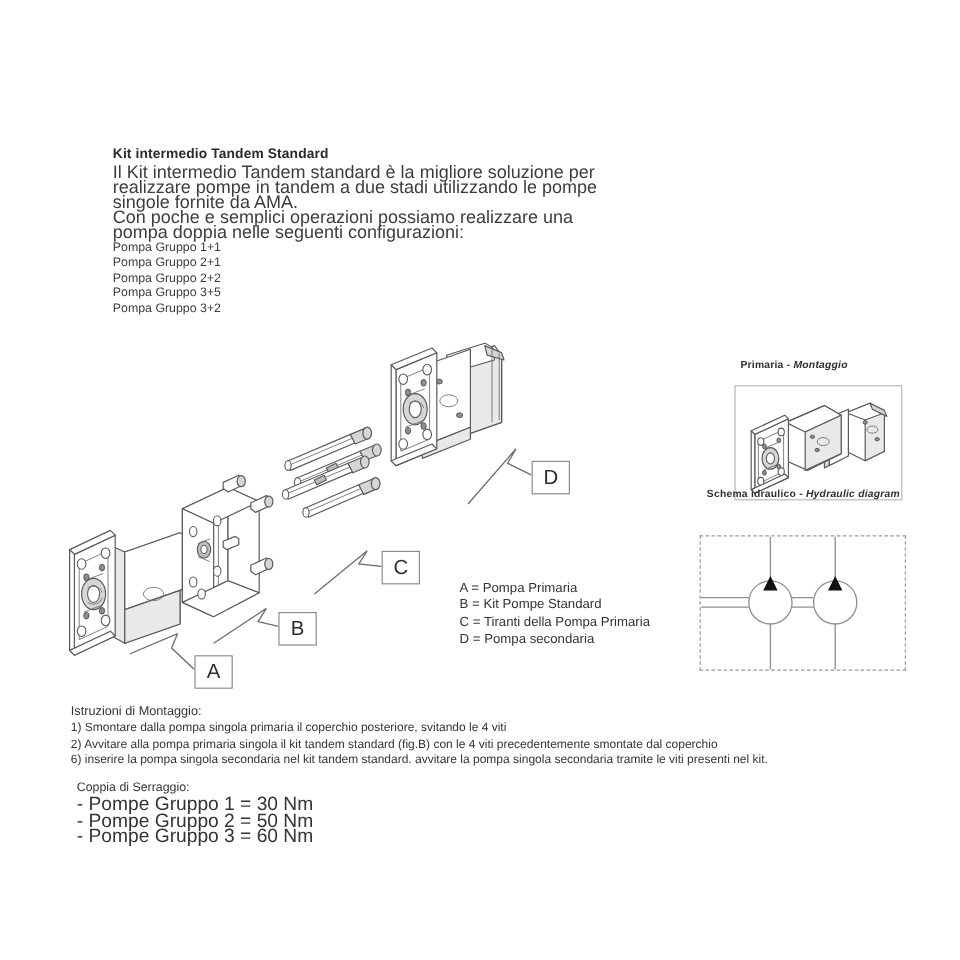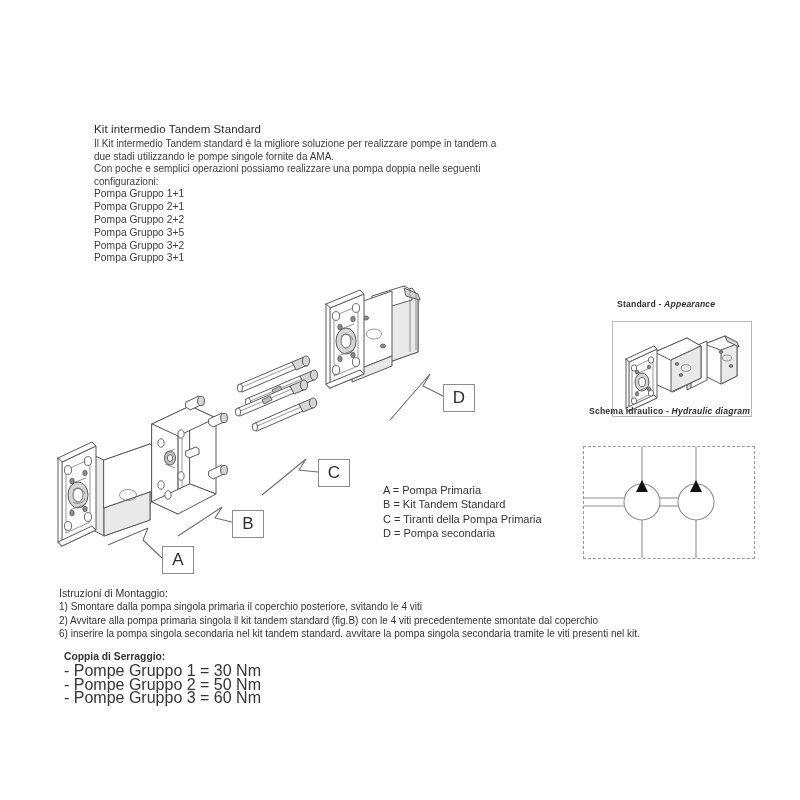--- a/index.html
+++ b/index.html
@@ -9,36 +9,36 @@
     font-family:"Liberation Sans", sans-serif;
     color:#3a3a3a;
     overflow:hidden;
     position:relative;
   }
   .page{position:absolute;inset:0;}
 
   
   #intro{position:absolute;left:94px;top:122px;width:420px;}
   #intro .title{
-    font-size:11.5px;font-weight:normal;color:#2b2b2b;
+    font-size:11.5px;font-weight:bold;color:#2b2b2b;
     letter-spacing:.1px;margin-bottom:2px;line-height:14px;
   }
-  #intro .para{font-size:10px;line-height:12.6px;color:#3d3d3d;}
+  #intro .para{font-size:15px;line-height:12.6px;color:#3d3d3d;}
   #intro .cfg{font-size:10.3px;line-height:12.8px;color:#3d3d3d;}
 
   
   #legend{position:absolute;left:383px;top:483px;}
   #legend div{font-size:11px;line-height:14.4px;color:#333;white-space:nowrap;}
 
   
   #instructions{position:absolute;left:59px;top:586px;width:660px;}
   #instructions .ih{font-size:10.6px;line-height:14px;color:#343434;}
   #instructions .il{font-size:10px;line-height:13.6px;color:#343434;}
   #torque{position:absolute;left:64px;top:650px;}
-  #torque .th{font-size:10.3px;line-height:14px;color:#343434;font-weight:bold;}
+  #torque .th{font-size:10.3px;line-height:14px;color:#343434;}
   #torque .tl{font-size:16px;line-height:13.6px;color:#343434;}
 
   
   .panel-title{
     position:absolute;font-size:8.6px;font-weight:bold;color:#2f2f2f;
     letter-spacing:.2px;white-space:nowrap;
   }
   .panel-title em{font-style:italic;}
   #appearance-title{left:617px;top:299px;}
   #hydraulic-title{left:589px;top:406px;}
@@ -82,21 +82,20 @@
 
   <div id="intro">
     <div class="title">Kit intermedio Tandem Standard</div>
     <div class="para">Il Kit intermedio Tandem standard è la migliore soluzione per realizzare pompe in tandem a due stadi utilizzando le pompe singole fornite da AMA.</div>
     <div class="para">Con poche e semplici operazioni possiamo realizzare una pompa doppia nelle seguenti configurazioni:</div>
     <div class="cfg">Pompa Gruppo 1+1</div>
     <div class="cfg">Pompa Gruppo 2+1</div>
     <div class="cfg">Pompa Gruppo 2+2</div>
     <div class="cfg">Pompa Gruppo 3+5</div>
     <div class="cfg">Pompa Gruppo 3+2</div>
-    <div class="cfg">Pompa Gruppo 3+1</div>
   </div>
 
   <svg class="layer" viewBox="0 0 800 800">
 
     <g>
 
       <path class="part-sh" d="M104 460 L150 444 L150 468 A24 24 0 0 1 150 478 L150 520 L104 536 Z"></path>
       <path class="part-sh" d="M104 460 L104 536 L82 524 L82 450 Z" fill="#f3f3f3"></path>
 
       <path class="part" d="M104 460 L150 444 A26 26 0 0 1 150 492 L104 508 Z" fill="#f7f7f7"></path>
@@ -249,27 +248,27 @@
     </g>
   </svg>
 
   <div class="callout" id="lbl-A">A</div>
   <div class="callout" id="lbl-B">B</div>
   <div class="callout" id="lbl-C">C</div>
   <div class="callout" id="lbl-D">D</div>
 
   <div id="legend">
     <div>A = Pompa Primaria</div>
-    <div>B = Kit Tandem Standard</div>
+    <div>B = Kit Pompe Standard</div>
     <div>C = Tiranti della Pompa Primaria</div>
     <div>D = Pompa secondaria</div>
   </div>
 
   <div class="panel-title" id="appearance-title">
-    <span>Standard - </span><em>Appearance</em>
+    <span>Primaria - </span><em>Montaggio</em>
   </div>
   <div class="panel-box" id="appearance-box">
     <svg width="138" height="94" viewBox="0 0 138 94">
 
       <path class="part" d="M92 22 L112 14 L124 22 L124 54 L108 62 L92 54 Z" fill="#f2f2f2"></path>
       <path class="part-sh" d="M108 22 L124 22 L124 54 L108 62 Z" fill="#e2e2e2"></path>
       <path class="part" d="M92 22 L112 14 L124 22 L108 28 Z" fill="#fafafa"></path>
       <path class="part-sh2" d="M112 14 L124 20 L126 25 L114 19 Z"></path>
       <ellipse class="thin" cx="114" cy="36" rx="4.5" ry="3"></ellipse>
       <ellipse class="hole-d" cx="108" cy="30" rx="1.8" ry="1.4"></ellipse>

